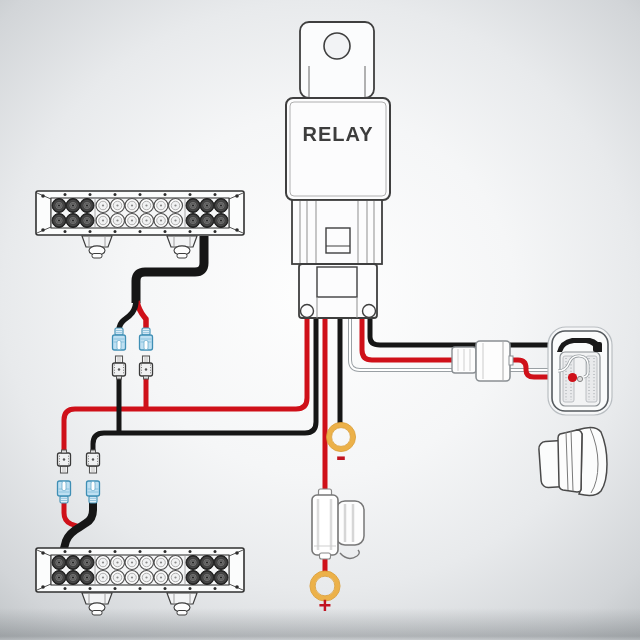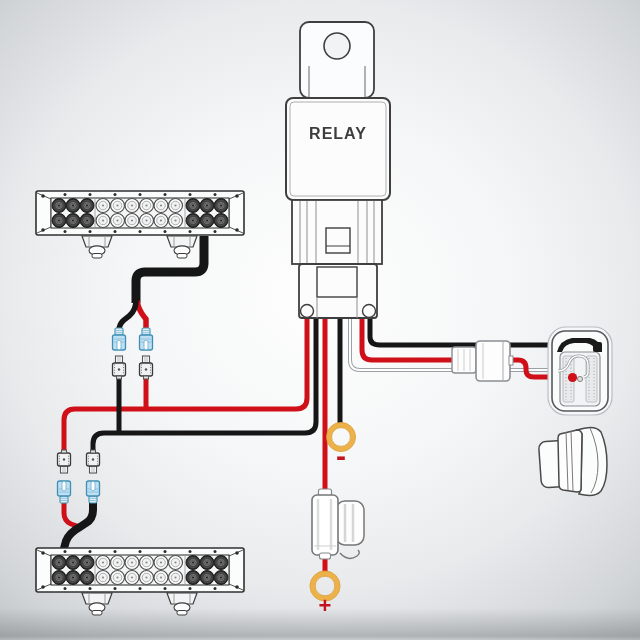--- a/index.html
+++ b/index.html
@@ -5,21 +5,21 @@
   html,body{margin:0;padding:0;}
   body{font-family:"Liberation Sans", sans-serif;}
   .stage{
     position:relative;width:640px;height:640px;overflow:hidden;
     background:
       linear-gradient(to bottom, rgba(0,0,0,0) 95%, rgba(100,106,110,.38) 99.4%, rgba(140,146,150,.25) 100%),
       radial-gradient(ellipse 80% 74% at 50% 46%, #fefefe 0%, #f5f6f7 38%, #e8eaec 62%, #d2d5d8 85%, #b9bdc0 100%);
   }
   .stage svg{position:absolute;inset:0;}
   .label{position:absolute;transform:translate(-50%,-50%);white-space:nowrap;}
-  .relay-label{font-size:16px;font-weight:bold;letter-spacing:1px;color:#3d3d3d;}
+  .relay-label{font-size:20px;font-weight:bold;letter-spacing:1px;color:#3d3d3d;}
   .neg-label{font-size:30px;font-weight:900;color:#c11320;line-height:10px;}
   .pos-label{font-size:22px;font-weight:900;color:#c11320;}
 </style>
 </head>
 <body>
 
 <div class="stage">
   <svg width="640" height="640" viewBox="0 0 640 640">
     <defs>
       <radialGradient id="gd">

